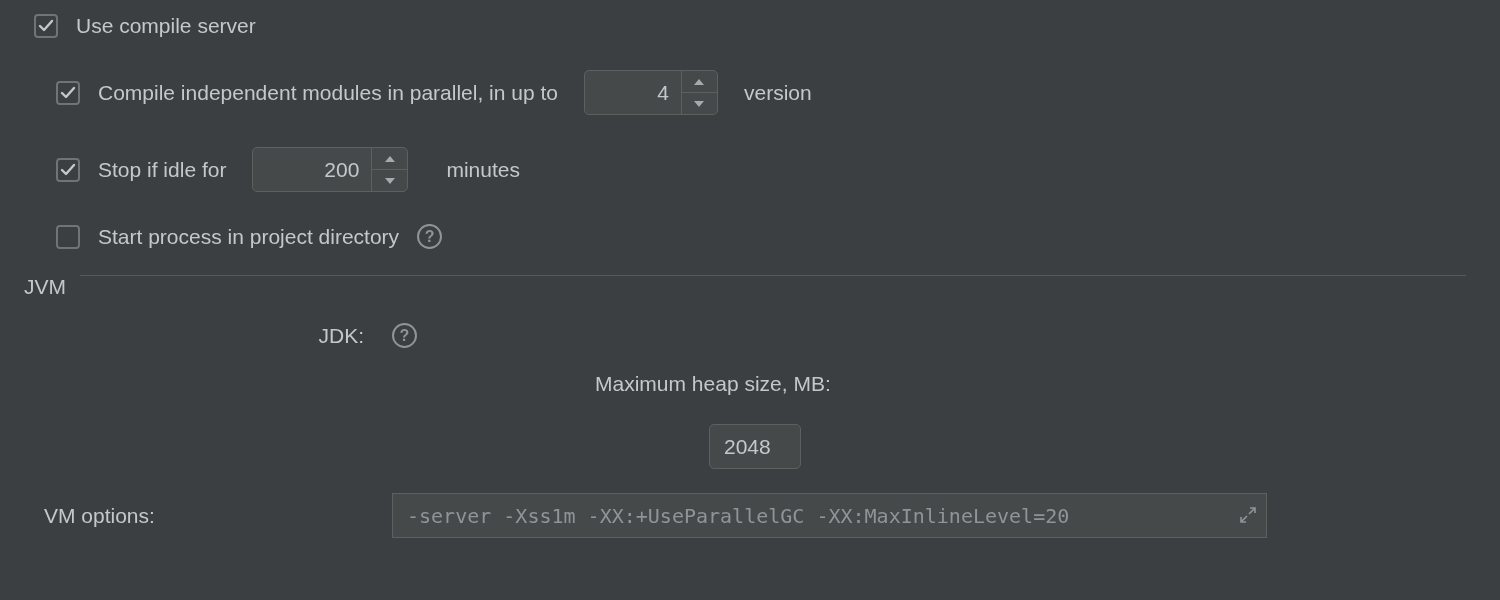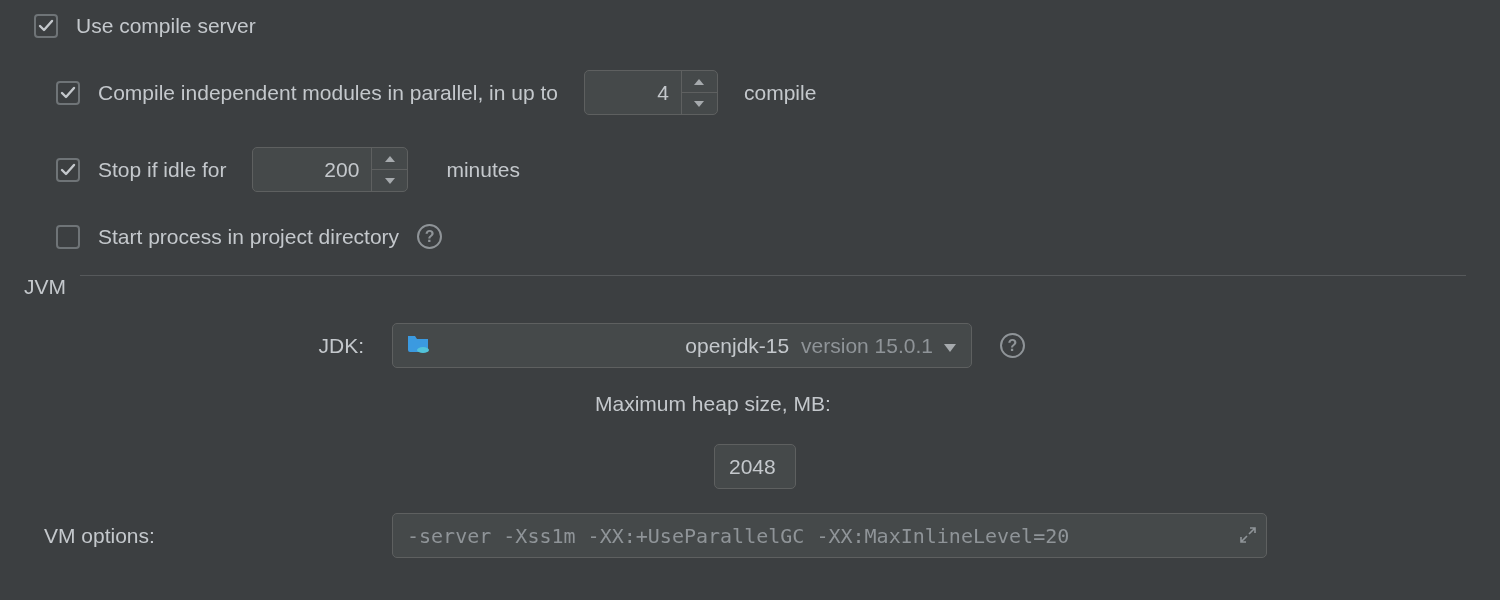--- a/index.html
+++ b/index.html
@@ -77,21 +77,21 @@
   .dropdown .dd-name{color:var(--fg);}
   .dropdown .dd-ver{color:var(--fg-dim);margin-left:6px;}
   .dropdown .chev{flex-shrink:0;}
   
   
   .txt{
     border:1px solid var(--border);border-radius:5px;background:var(--input-bg);
     height:45px;padding:0 14px;display:flex;align-items:center;color:var(--fg);
   }
   .txt-wide{
-    border:1px solid var(--border);border-radius:5px;background:var(--input-bg);
+    border:1px solid var(--border);border-radius:0;background:var(--input-bg);
     height:45px;padding:0 14px;display:flex;align-items:center;color:var(--fg-dim);
     font-family:ui-monospace,Menlo,Consolas,monospace;font-size:20px;
     width:875px;position:relative;
   }
   .expand-icon{position:absolute;right:10px;top:50%;transform:translateY(-50%);}
   
   
   .help{
     width:25px;height:25px;border:2px solid #8f9498;border-radius:50%;
     display:inline-flex;align-items:center;justify-content:center;
@@ -127,21 +127,21 @@
               <polygon points="6,1 11,7 1,7" fill="#a6aaad"></polygon>
             </svg>
         </span>
         <span class="arrow-btn">
           <svg width="12" height="8" viewBox="0 0 12 8">
               <polygon points="1,1 11,1 6,7" fill="#a6aaad"></polygon>
             </svg>
         </span>
       </span>
     </span>
-    <span style="margin-left:8px;">compile</span>
+    <span style="margin-left:8px;">version</span>
   </div>
 
   <div class="row indent">
     <span class="cb checked">
       <svg width="16" height="16" viewBox="0 0 16 16">
           <polyline points="2,8 6,12 14,3" fill="none" stroke="#c4c8cc" stroke-width="2.4" stroke-linecap="round" stroke-linejoin="round"></polyline>
         </svg>
     </span>
     <span>Stop if idle for</span>
     <span class="spinner" style="margin-left:8px;">
@@ -170,43 +170,26 @@
     <span class="help">?</span>
   </div>
 
   <div class="section">
     <span class="section-label">JVM</span>
     <span class="section-line"></span>
   </div>
 
   <div class="field" style="margin-left:10px;text-align:right;">
     <span class="label">JDK:</span>
-    <span class="dropdown">
-      <span class="folder-icon">
-        <svg width="22" height="20" viewBox="0 0 22 20">
-          <path d="M1 3 h7 l2 3 h11 v11 a2 2 0 0 1 -2 2 h-16 a2 2 0 0 1 -2 -2 z" fill="#3b9ae0"></path>
-          <ellipse cx="16" cy="17" rx="6" ry="3" fill="#52c3da"></ellipse>
-        </svg>
-      </span>
-      <span class="dd-text">
-        <span class="dd-name">openjdk-15</span>
-        <span class="dd-ver">version 15.0.1</span>
-      </span>
-      <span class="chev">
-        <svg width="14" height="10" viewBox="0 0 14 10">
-            <polygon points="1,1 13,1 7,9" fill="#a6aaad"></polygon>
-          </svg>
-      </span>
-    </span>
     <span class="help">?</span>
   </div>
 
   <div class="field" style="margin-left:10px;flex-direction:column;">
     <span class="label">Maximum heap size, MB:</span>
-    <span class="txt" style="width:82px;">
+    <span class="txt" style="width:92px;">
       <span>2048</span>
     </span>
   </div>
 
   <div class="field" style="margin-left:10px;">
     <span class="label">VM options:</span>
     <span class="txt-wide">
       <span>-server -Xss1m -XX:+UseParallelGC -XX:MaxInlineLevel=20</span>
       <span class="expand-icon">
         <svg width="16" height="16" viewBox="0 0 16 16">

